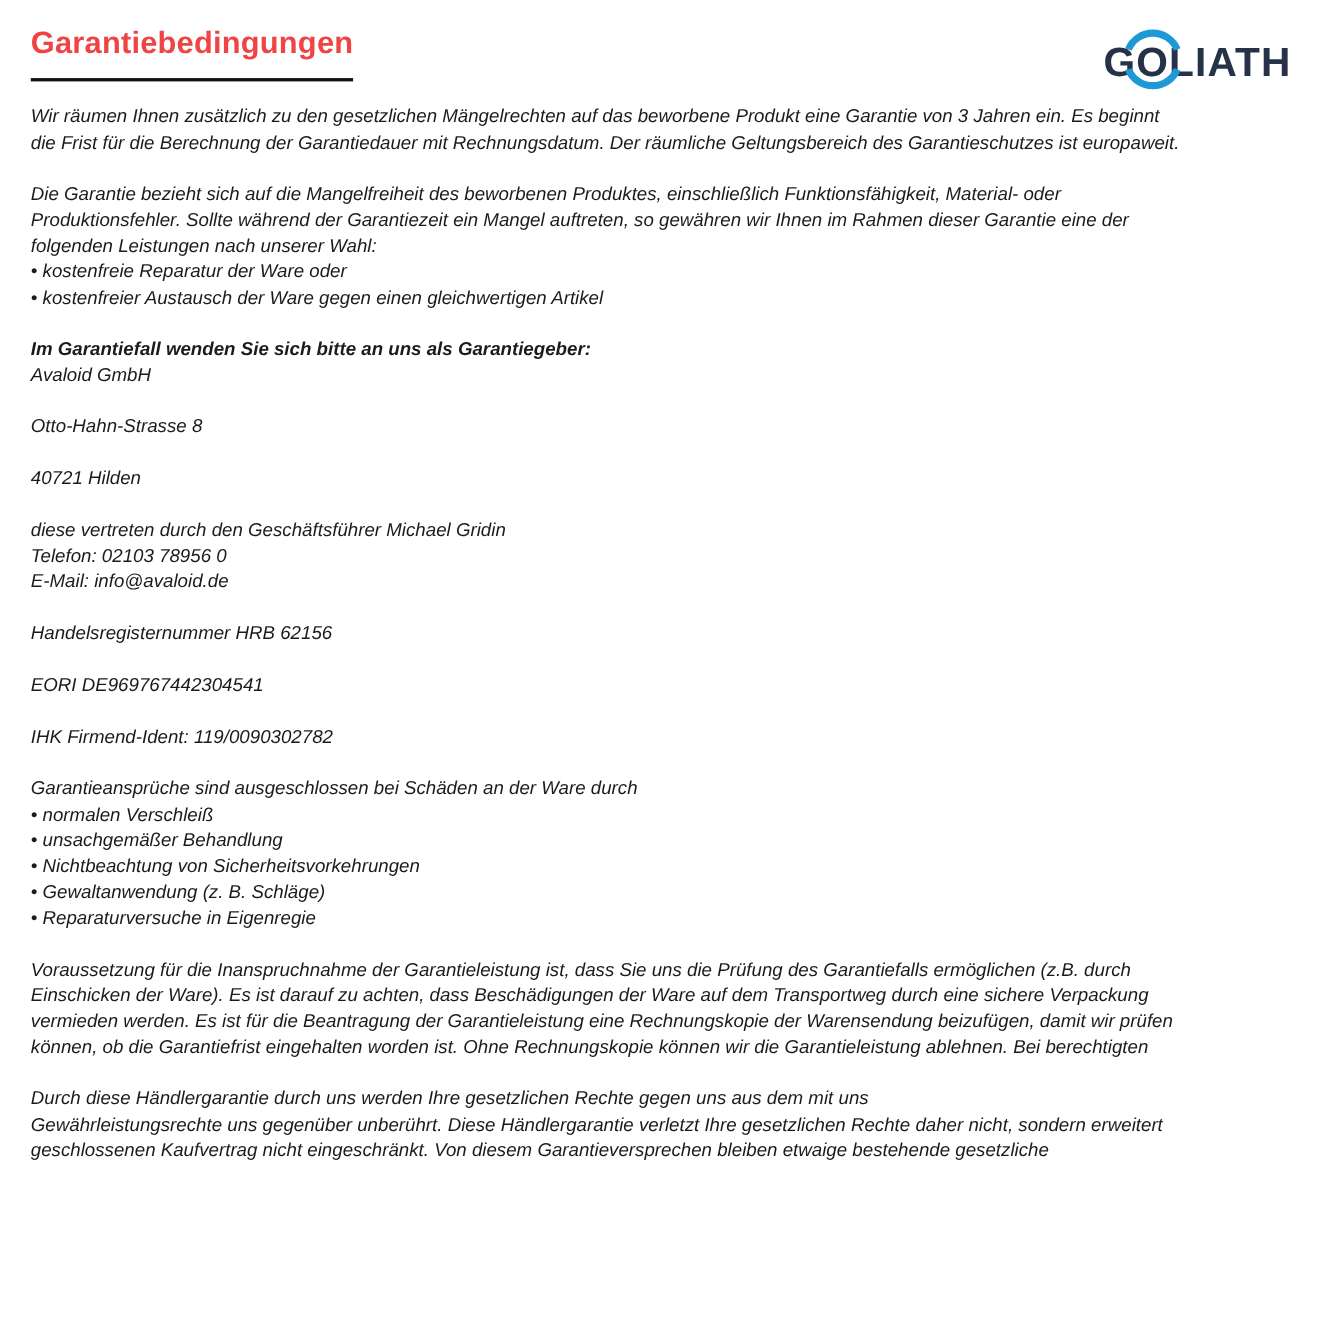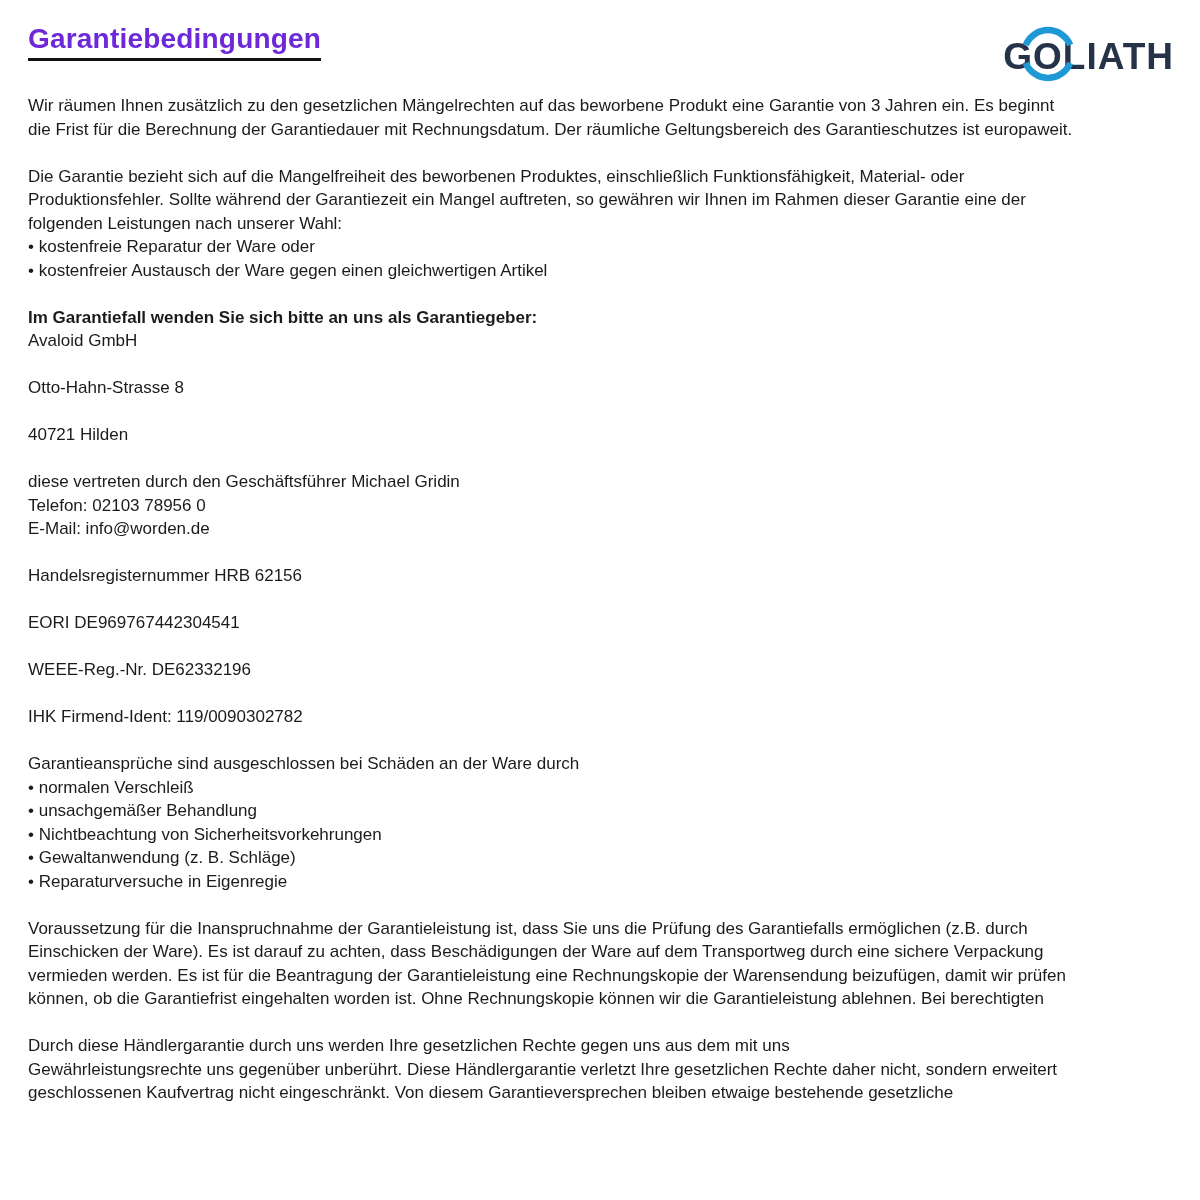--- a/index.html
+++ b/index.html
@@ -23,24 +23,24 @@
   .header {
     position: relative;
     height: 72px;
   }
   .title {
     display: inline-block;
     margin: 0;
     font-size: 28px;
     font-weight: 700;
     line-height: 33px;
-    color: #6d28d9;
+    color: #ef4444;
     letter-spacing: 0.2px;
     border-bottom: 3px solid #111111;
-    padding-bottom: 3px;
+    padding-bottom: 16px;
   }
   .logo {
     position: absolute;
     top: -2px;
     right: -2px;
     font-size: 37px;
     font-weight: 700;
     line-height: 1;
     letter-spacing: 1px;
     display: flex;
@@ -59,21 +59,21 @@
     overflow: visible;
     pointer-events: none;
   }
   
   .doc {
     font-size: 17px;
     line-height: 23.5px;
   }
   .para { margin: 0 0 23.5px 0; }
   .para:last-child { margin-bottom: 0; }
-  .line { display: block; }
+  .line { display: block; font-style: italic; }
   .bold { font-weight: 700; }
 </style>
 </head>
 <body>
 
 <div class="page">
 
   <div class="header">
     <h1 class="title">Garantiebedingungen</h1>
 
@@ -111,34 +111,31 @@
       <span class="line">Otto-Hahn-Strasse 8</span>
     </p>
 
     <p class="para">
       <span class="line">40721 Hilden</span>
     </p>
 
     <p class="para">
       <span class="line">diese vertreten durch den Geschäftsführer Michael Gridin</span>
       <span class="line">Telefon: 02103 78956 0</span>
-      <span class="line">E-Mail: info@worden.de</span>
+      <span class="line">E-Mail: info@avaloid.de</span>
     </p>
 
     <p class="para">
       <span class="line">Handelsregisternummer HRB 62156</span>
     </p>
 
     <p class="para">
       <span class="line">EORI DE969767442304541</span>
     </p>
 
-    <p class="para">
-      <span class="line">WEEE-Reg.-Nr. DE62332196</span>
-    </p>
 
     <p class="para">
       <span class="line">IHK Firmend-Ident: 119/0090302782</span>
     </p>
 
     <p class="para">
       <span class="line">Garantieansprüche sind ausgeschlossen bei Schäden an der Ware durch</span>
       <span class="line">• normalen Verschleiß</span>
       <span class="line">• unsachgemäßer Behandlung</span>
       <span class="line">• Nichtbeachtung von Sicherheitsvorkehrungen</span>

